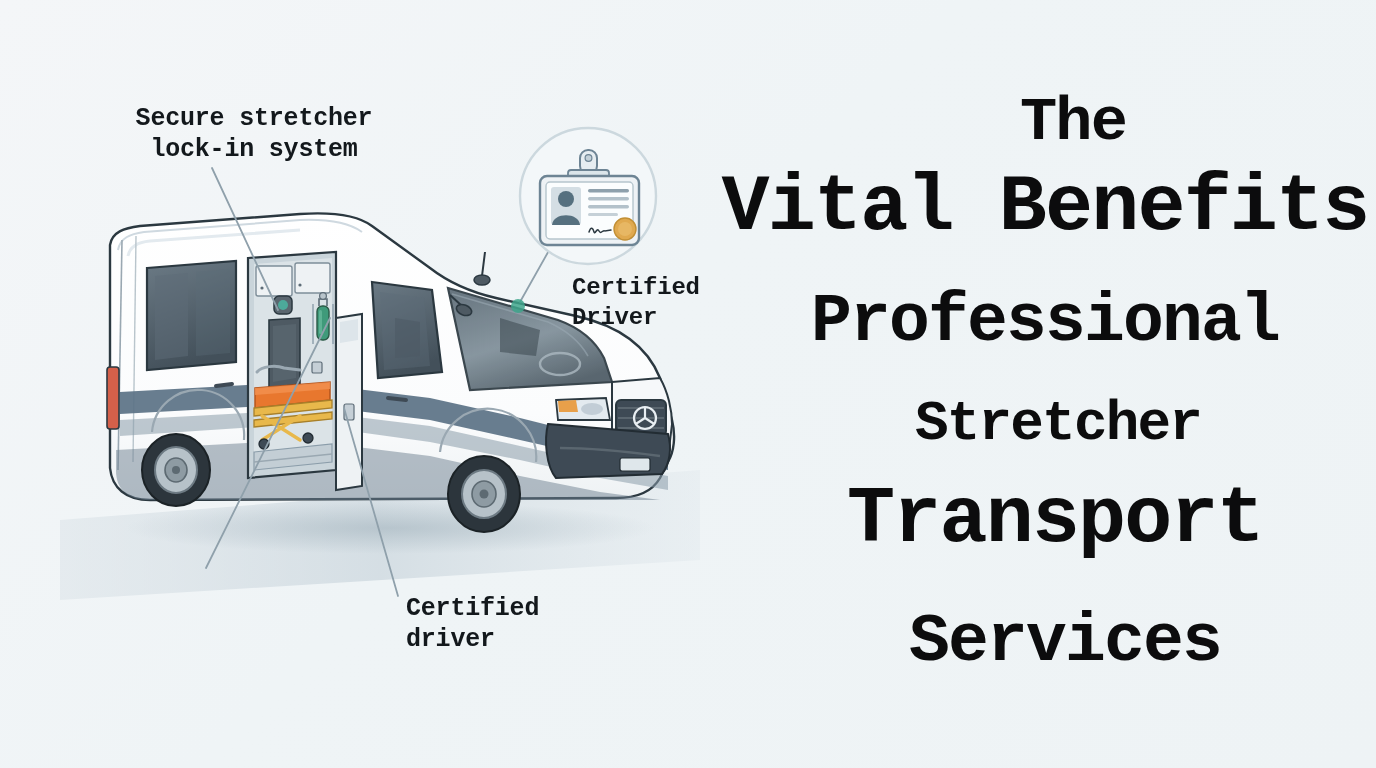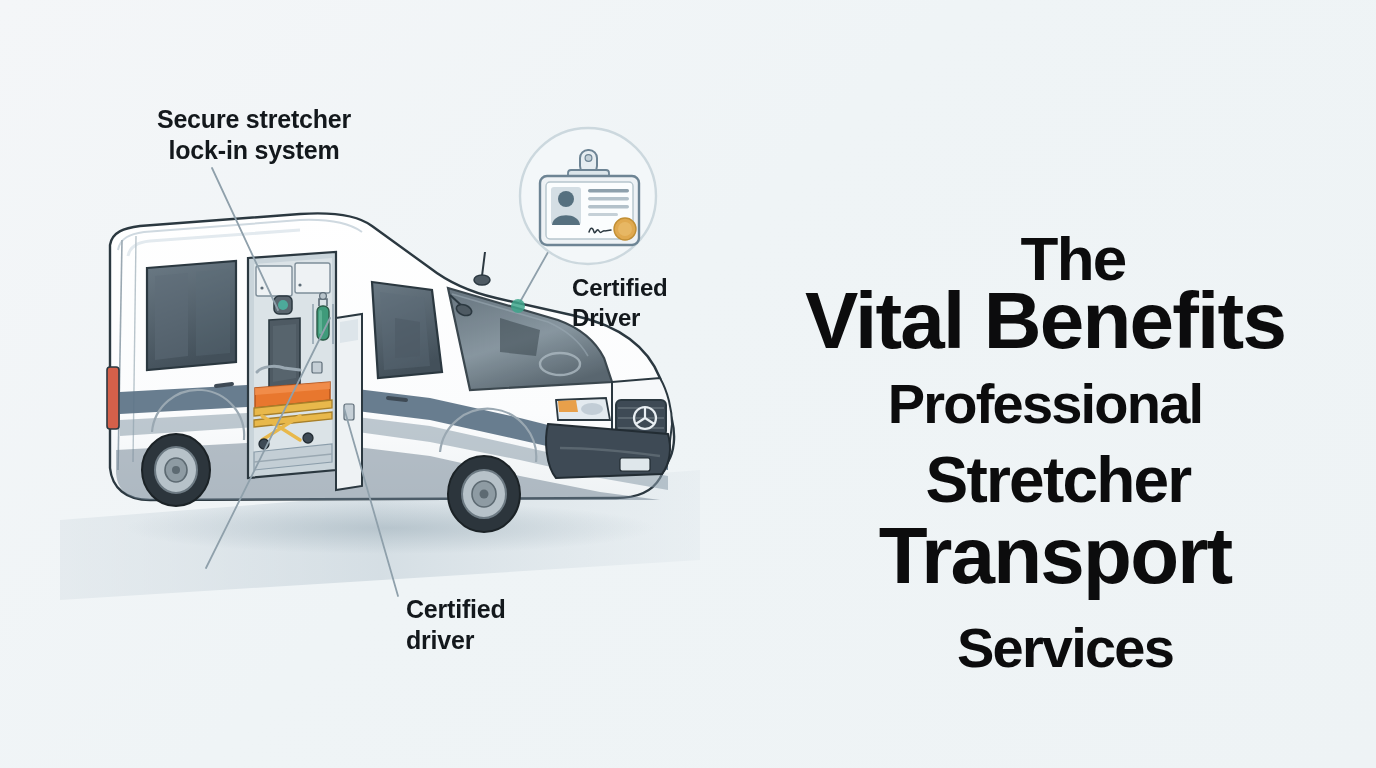--- a/index.html
+++ b/index.html
@@ -22,20 +22,21 @@
     overflow: hidden;
   }
 
   
   #illustration {
     position: absolute;
     left: 0;
     top: 0;
     width: 730px;
     height: 736px;
+    font-family: Liberation Mono, monospace;
   }
 
   .art-svg {
     position: absolute;
     left: 0;
     top: 0;
     width: 730px;
     height: 768px;
   }
 
@@ -82,23 +83,24 @@
 
   
   #headline {
     position: absolute;
     left: 726px;
     top: 96px;
     width: 638px;
     height: 580px;
     display: flex;
     flex-direction: column;
-    justify-content: flex-end;
+    justify-content: space-between;
     align-items: center;
     text-align: center;
+    font-family: Liberation Mono, monospace;
   }
 
   .headline-line {
     color: #0c0c0d;
     font-weight: bold;
     letter-spacing: -1.8px;
     white-space: nowrap;
     display: block;
   }
 
@@ -106,38 +108,38 @@
     font-size: 62px;
     line-height: 0.86;
     margin-left: 56px;
   }
   .hl-vital {
     font-size: 80px;
     line-height: 0.98;
     margin-top: -4px;
   }
   .hl-professional {
-    font-size: 56px;
+    font-size: 68px;
     line-height: 1.0;
     margin-top: 16px;
   }
   .hl-stretcher {
-    font-size: 64px;
+    font-size: 56px;
     line-height: 1.0;
     margin-top: 16px;
     margin-left: 26px;
   }
   .hl-transport {
     font-size: 80px;
     line-height: 1.0;
     margin-top: 4px;
     margin-left: 20px;
   }
   .hl-services {
-    font-size: 56px;
+    font-size: 68px;
     line-height: 1.0;
     margin-top: 24px;
     margin-left: 40px;
   }
 </style>
 </head>
 <body>
 
 <div id="stage">
 

